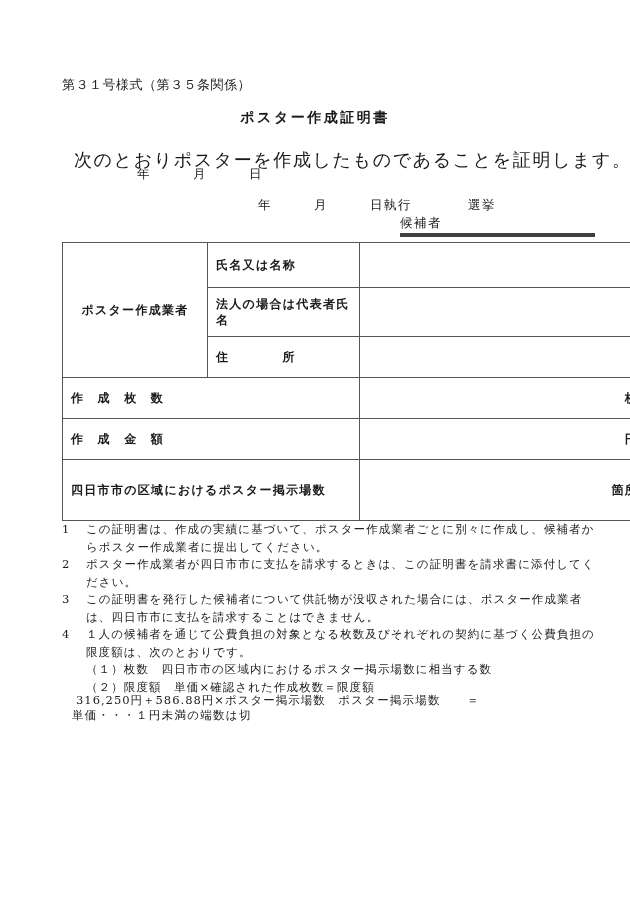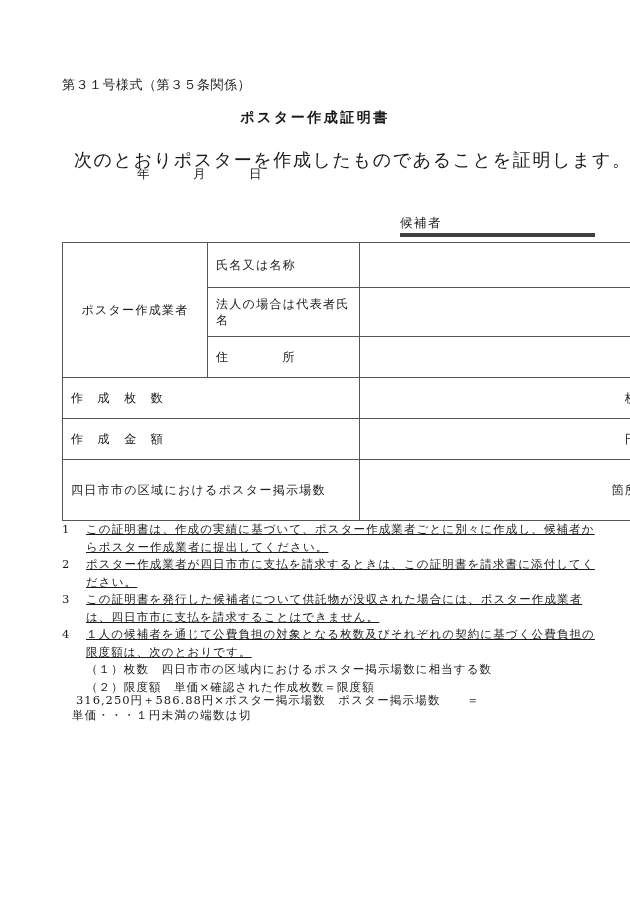--- a/index.html
+++ b/index.html
@@ -91,20 +91,21 @@
     width: 533px;
     border-collapse: collapse;
     table-layout: fixed;
   }
   .tbl td {
     border: 1px solid #555555;
     font-size: 12px;
     padding: 0 8px;
     vertical-align: middle;
     letter-spacing: 1.3px;
+    font-weight: bold;
   }
   .c-label  { width: 128px; text-align: center; }
   .c-sub    { width: 135px; }
   .c-value  { width: 270px; }
   .r-h44 { height: 44px; }
   .r-h48 { height: 48px; }
   .r-h40 { height: 40px; }
   .r-h60 { height: 60px; }
 
   .sub-small {
@@ -145,21 +146,20 @@
     margin-bottom: 0px;
   }
   .note-num {
     width: 24px;
     flex: 0 0 24px;
     text-align: left;
   }
   .note-body {
     flex: 1 1 auto;
     text-indent: 0;
-    text-decoration: underline;
   }
   .note-sub {
     margin-left: 24px;
     white-space: nowrap;
   }
 
   
   .formula {
     position: absolute;
     left: 72px;
@@ -205,20 +205,21 @@
 
 <div class="page">
 
   <div class="form-no">第３１号様式（第３５条関係）</div>
 
   <div class="doc-title">ポスター作成証明書</div>
 
   <div class="intro-line">次のとおりポスターを作成したものであることを証明します。</div>
   <div class="date-line-top">年　　　月　　　日</div>
 
+  <div class="election-line">年　　　月　　　日執行　　　　選挙</div>
 
   <div class="candidate-row">
     <span class="candidate-label">候補者</span>
   </div>
 
   <table class="tbl">
     <tbody>
       <tr>
         <td class="c-label" rowspan="3">ポスター作成業者</td>
         <td class="c-sub r-h44 spaced-2">氏名又は名称</td>

